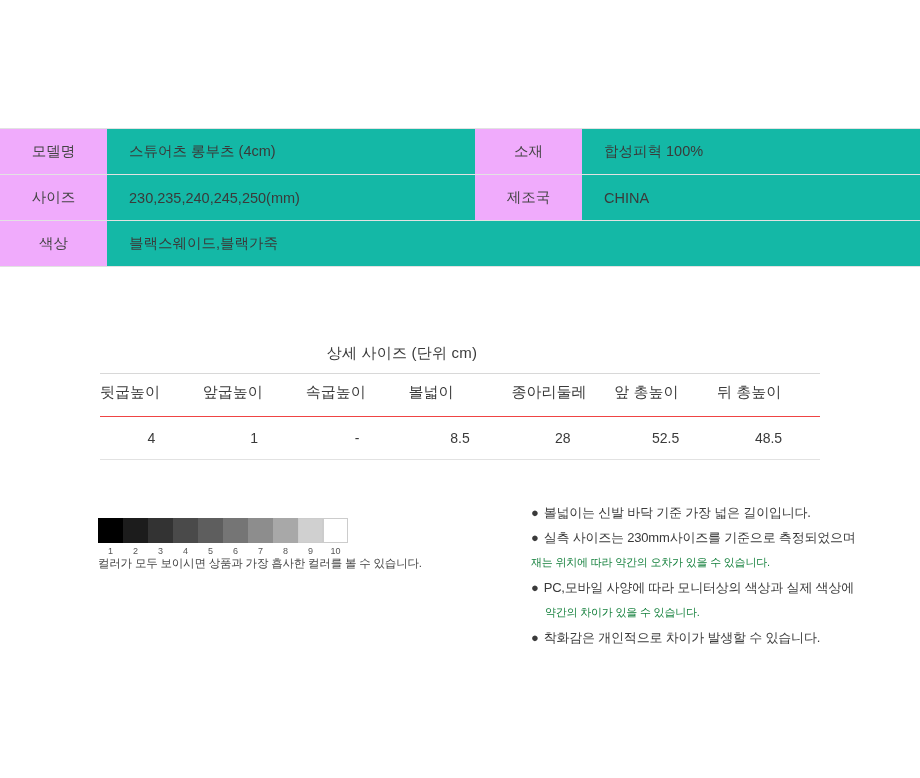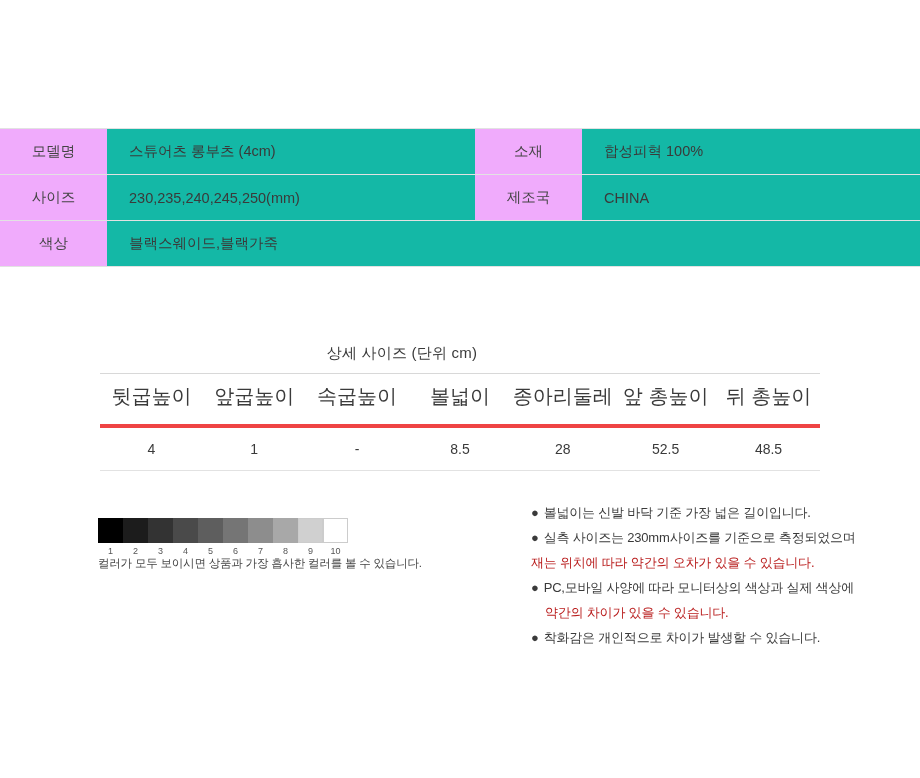--- a/index.html
+++ b/index.html
@@ -71,25 +71,25 @@
     top: 373px;
     width: 720px;
   }
   table.detail {
     border-collapse: collapse;
     width: 720px;
     table-layout: fixed;
   }
   table.detail th {
     font-weight: normal;
-    font-size: 20px;
+    font-size: 15px;
     color: #3a3a3a;
     padding: 9px 0 14px 0;
-    text-align: center;
-    border-bottom: 4px solid #ef4444;
+    text-align: left;
+    border-bottom: 1px solid #ef4444;
   }
   table.detail td {
     font-size: 14px;
     color: #3a3a3a;
     padding: 13px 0 13px 0;
     text-align: center;
     border-bottom: 1px solid #e2e2e2;
   }
   table.detail tr.head-row th { border-top: 1px solid #d8d8d8; }
 
@@ -137,22 +137,22 @@
     font-size: 13px;
     color: #3a3a3a;
     line-height: 25px;
     letter-spacing: -0.2px;
   }
   .note-line .bullet {
     color: #3a3a3a;
     margin-right: 5px;
   }
   .note-cont {
-    font-size: 13px;
-    color: #b91c1c;
+    font-size: 11px;
+    color: #15803d;
     line-height: 25px;
     letter-spacing: -0.2px;
   }
 </style>
 </head>
 <body>
 
 <div class="spec-wrap">
   <table class="spec">
     <tbody>

